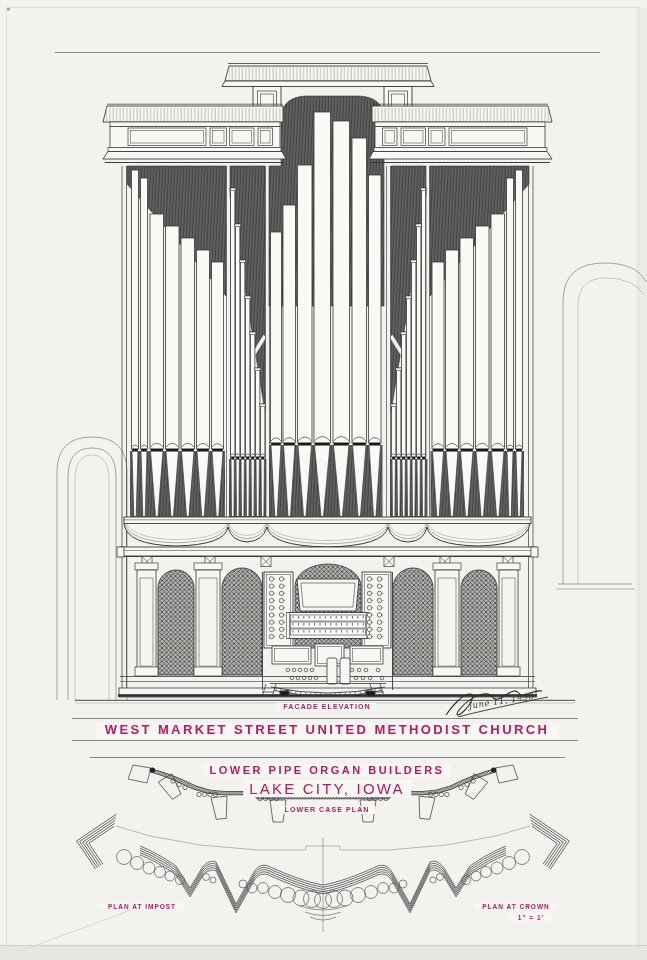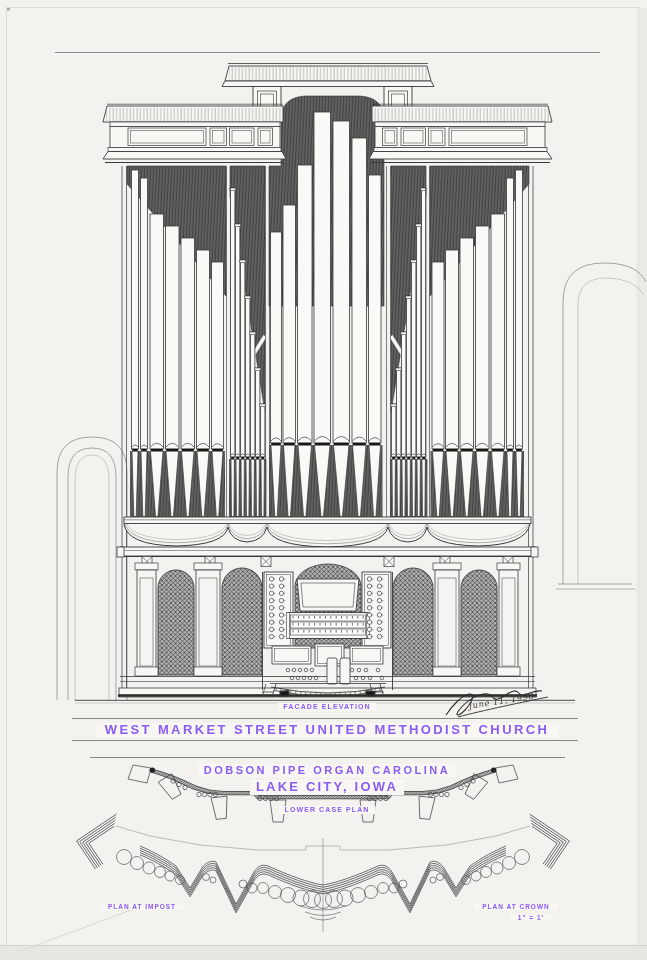--- a/index.html
+++ b/index.html
@@ -1,25 +1,25 @@
 <!DOCTYPE html>
 <html><head>
 <meta charset="utf-8">
 <style>
   html,body{margin:0;padding:0;background:#e6e4e1;}
   .page{position:relative;width:647px;height:960px;margin:0 auto;background:#f3f2ee;overflow:hidden;
         font-family:"Liberation Sans",sans-serif;}
   .page svg{position:absolute;left:0;top:0;}
-  .lbl{position:absolute;transform:translateX(-50%);white-space:nowrap;color:#8b5cf6;
+  .lbl{position:absolute;transform:translateX(-50%);white-space:nowrap;color:#be185d;
        background:#f8f7f3;line-height:1.15;padding:0 6px;}
   .lbl-facade{font-size:7px;letter-spacing:1.1px;font-weight:700;}
   .lbl-title{font-size:13px;letter-spacing:2.4px;font-weight:600;padding:0 9px;}
   .lbl-subtitle{font-size:11.5px;letter-spacing:2.8px;font-weight:600;padding:0 10px;}
   .lbl-builder{font-size:11px;letter-spacing:2.5px;font-weight:700;}
-  .lbl-bloc{font-size:13px;letter-spacing:2.2px;font-weight:700;}
+  .lbl-bloc{font-size:15px;letter-spacing:2.2px;font-weight:400;}
   .lbl-small{font-size:6.5px;letter-spacing:1px;font-weight:700;padding:0 8px;}
   .lbl-date{position:absolute;background:none;transform:rotate(-9deg);transform-origin:left top;
             font-family:"DejaVu Serif",serif;font-style:italic;font-size:8.5px;color:#45413c;letter-spacing:.5px;}
 </style>
 </head>
 <body>
 
 <div class="page">
 <svg width="647" height="960" viewBox="0 0 647 960">
 <defs>
@@ -662,20 +662,20 @@
         <line x1="381.7" y1="622.2" x2="383.3" y2="622.2" stroke="#3a3a3a" stroke-width="0.5"></line>
         <circle cx="379.5" cy="629.4" r="2.2" fill="#faf9f6" stroke="#3a3a3a" stroke-width="0.7"></circle>
         <line x1="381.7" y1="629.4" x2="383.3" y2="629.4" stroke="#3a3a3a" stroke-width="0.5"></line>
         <circle cx="379.5" cy="636.6" r="2.2" fill="#faf9f6" stroke="#3a3a3a" stroke-width="0.7"></circle>
         <line x1="381.7" y1="636.6" x2="383.3" y2="636.6" stroke="#3a3a3a" stroke-width="0.5"></line>
       </g>
     </svg>
 
 <div class="lbl lbl-facade" style="left:327px;top:702.5px;">FACADE ELEVATION</div>
 <div class="lbl lbl-title" style="left:327px;top:723px;">WEST MARKET STREET UNITED METHODIST CHURCH</div>
-<div class="lbl lbl-builder" style="left:327px;top:764px;">DOBSON PIPE ORGAN CAROLINA</div>
+<div class="lbl lbl-builder" style="left:327px;top:764px;">LOWER PIPE ORGAN BUILDERS</div>
 <div class="lbl lbl-bloc" style="left:327px;top:780px;">LAKE CITY, IOWA</div>
 <div class="lbl lbl-facade" style="left:327px;top:806px;">LOWER CASE PLAN</div>
 <div class="lbl lbl-small" style="left:142px;top:903px;">PLAN AT IMPOST</div>
 <div class="lbl lbl-small" style="left:516px;top:903px;">PLAN AT CROWN</div>
 <div class="lbl lbl-small" style="left:531px;top:913.5px;">1" = 1'</div>
 <div class="lbl-date" style="left:468px;top:701px;">June 11, 1998</div>
 </div>
 
 </body></html>

